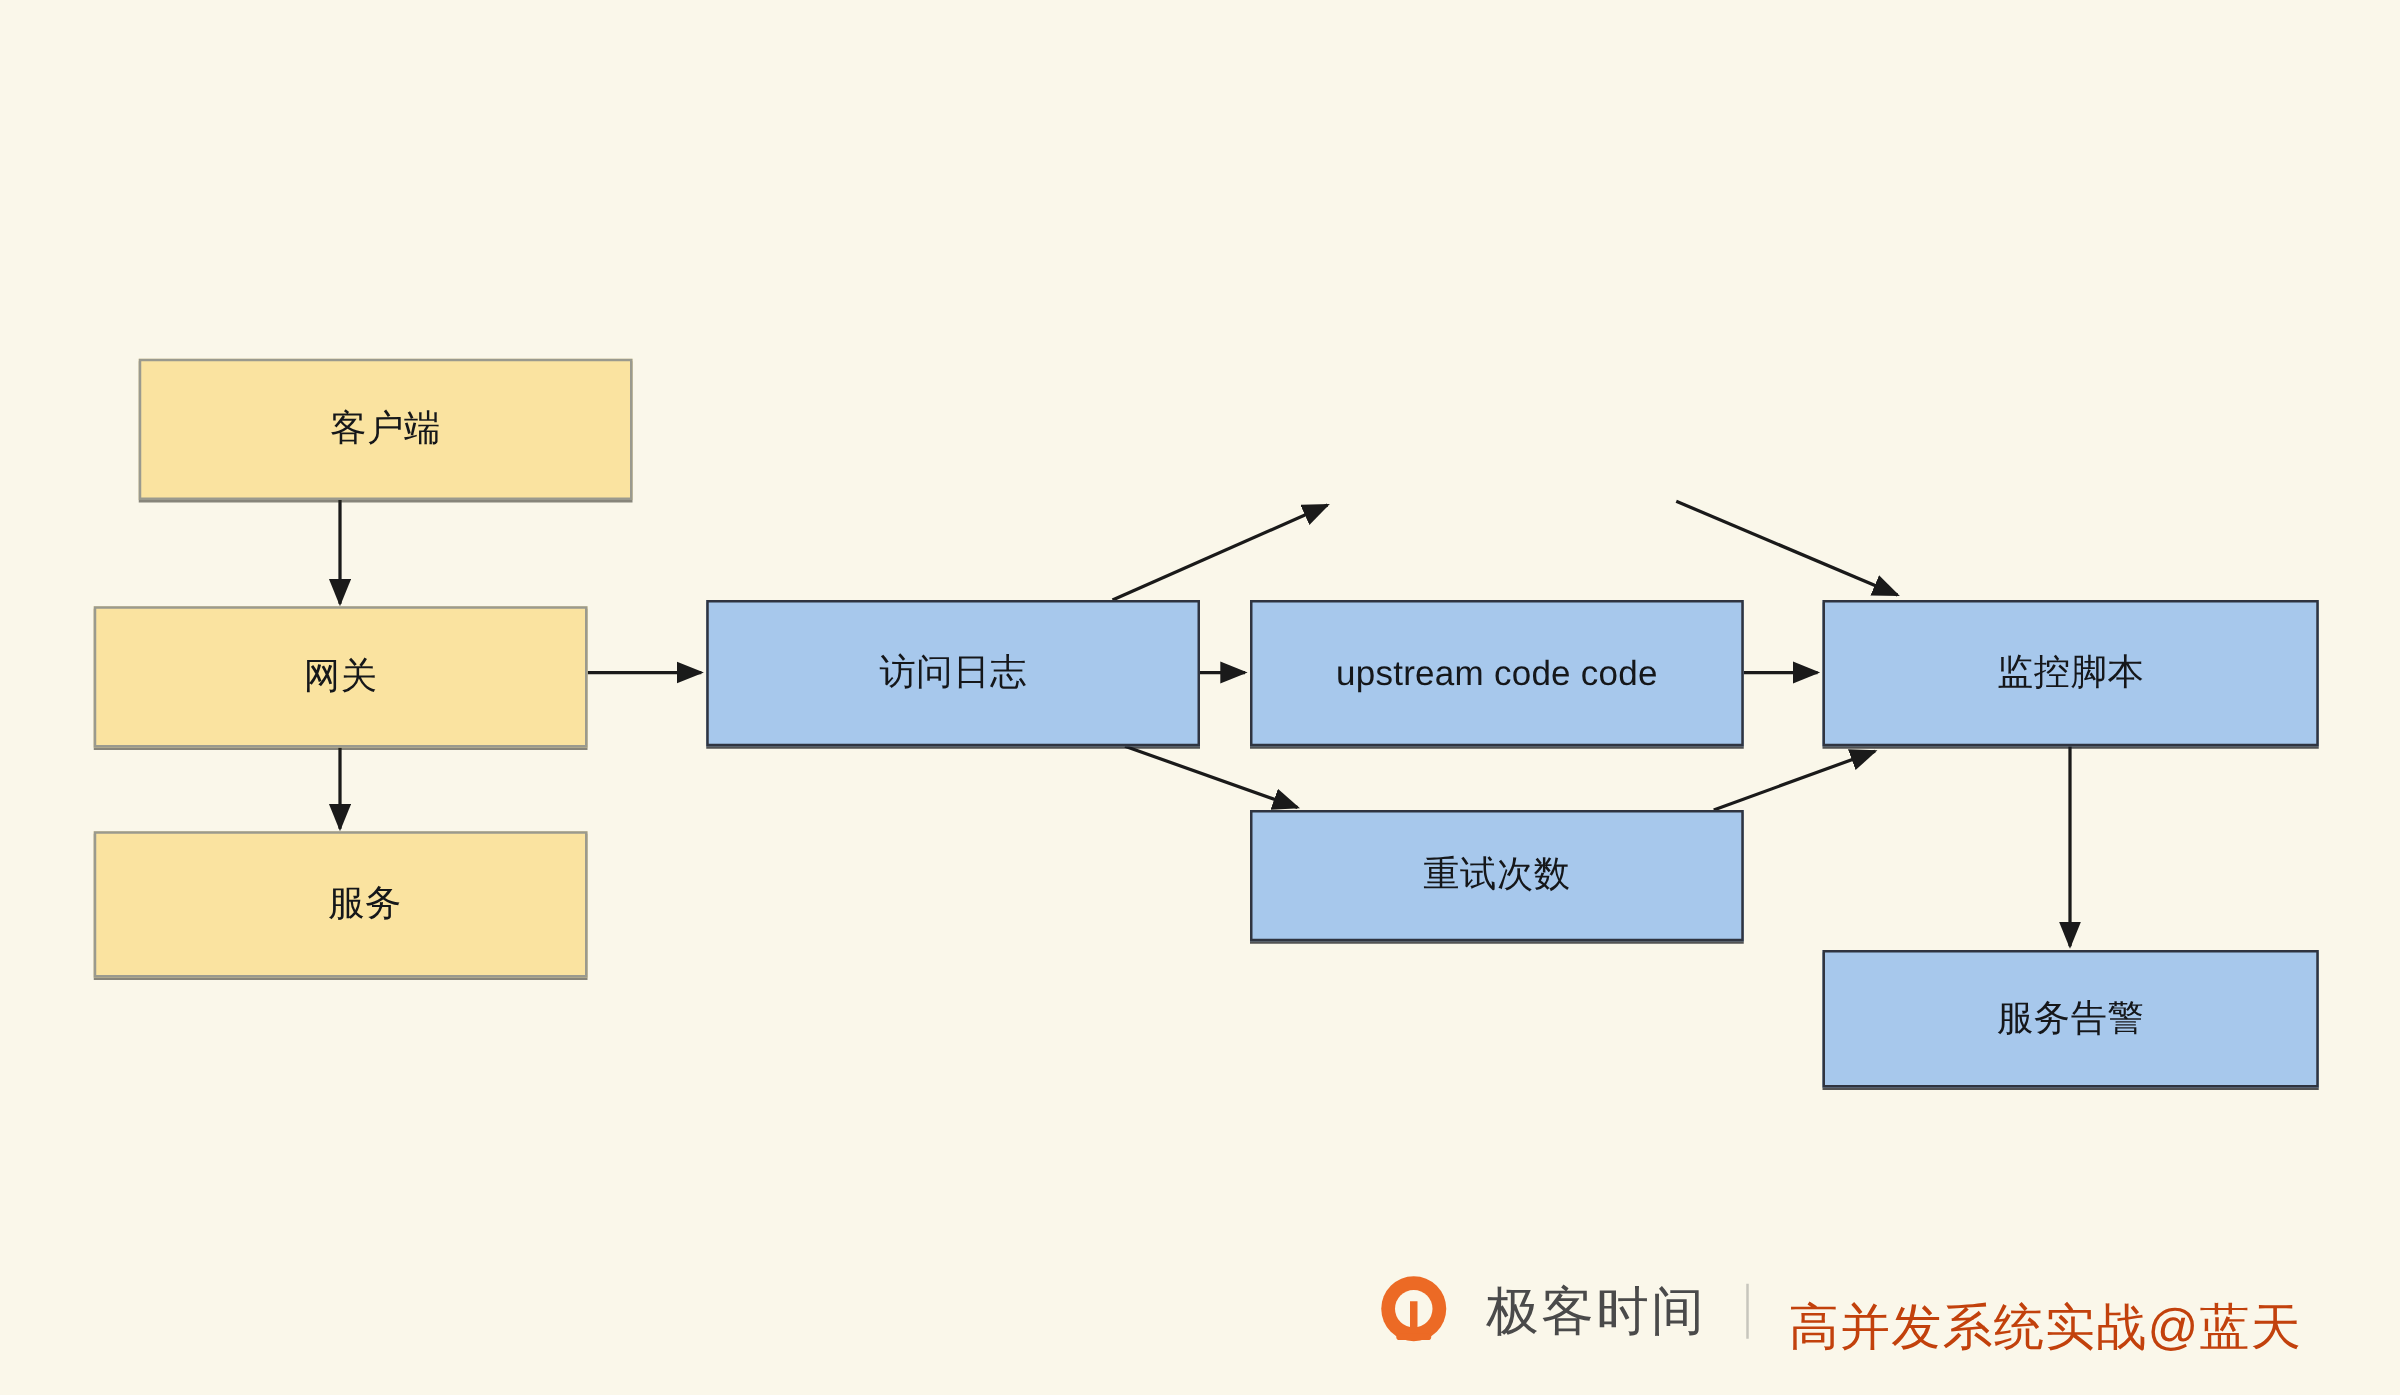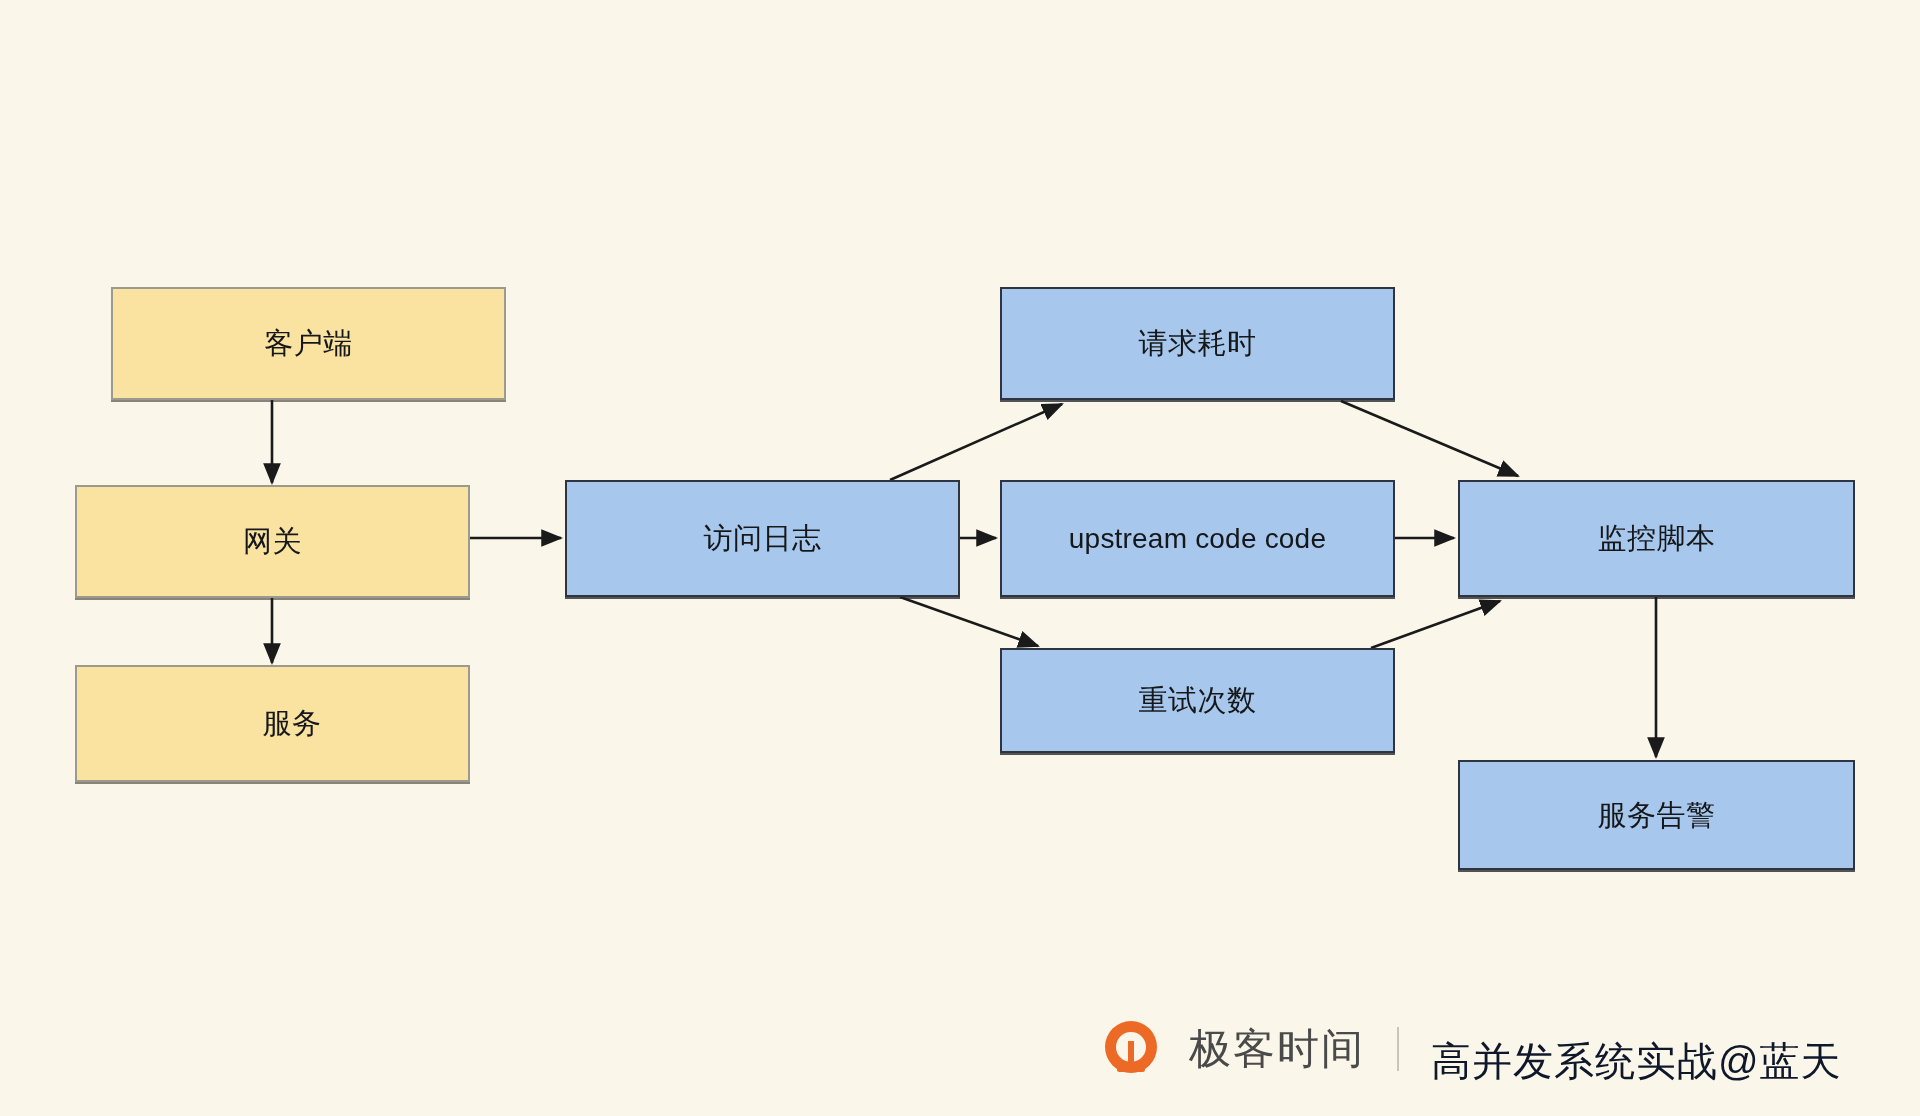--- a/index.html
+++ b/index.html
@@ -117,21 +117,21 @@
     white-space: nowrap;
   }
   #wm-sep {
     width: 2px;
     height: 44px;
     background: #c7c6bd;
     flex: 0 0 auto;
   }
   #wm-course {
     font-size: 40px;
-    color: #0f172a;
+    color: #c2410c;
     letter-spacing: 1px;
     white-space: nowrap;
     margin-top: 24px;
   }
 </style>
 </head>
 <body>
 
 <div id="canvas">
 
@@ -164,23 +164,20 @@
   </div>
 
   <div class="node node-yellow" style="left:75px; top:665px; width:395px; height:117px;padding-left:39px;">
     <span class="label">服务</span>
   </div>
 
   <div class="node node-blue" style="left:565px; top:480px; width:395px; height:117px;">
     <span class="label">访问日志</span>
   </div>
 
-  <div class="node node-blue" style="left:1000px; top:287px; width:395px; height:113px;">
-    <span class="label">请求耗时</span>
-  </div>
 
   <div class="node node-blue mono-label" style="left:1000px; top:480px; width:395px; height:117px;">
     <span class="label">upstream code code</span>
   </div>
 
   <div class="node node-blue" style="left:1000px; top:648px; width:395px; height:105px;">
     <span class="label">重试次数</span>
   </div>
 
   <div class="node node-blue" style="left:1458px; top:480px; width:397px; height:117px;">

